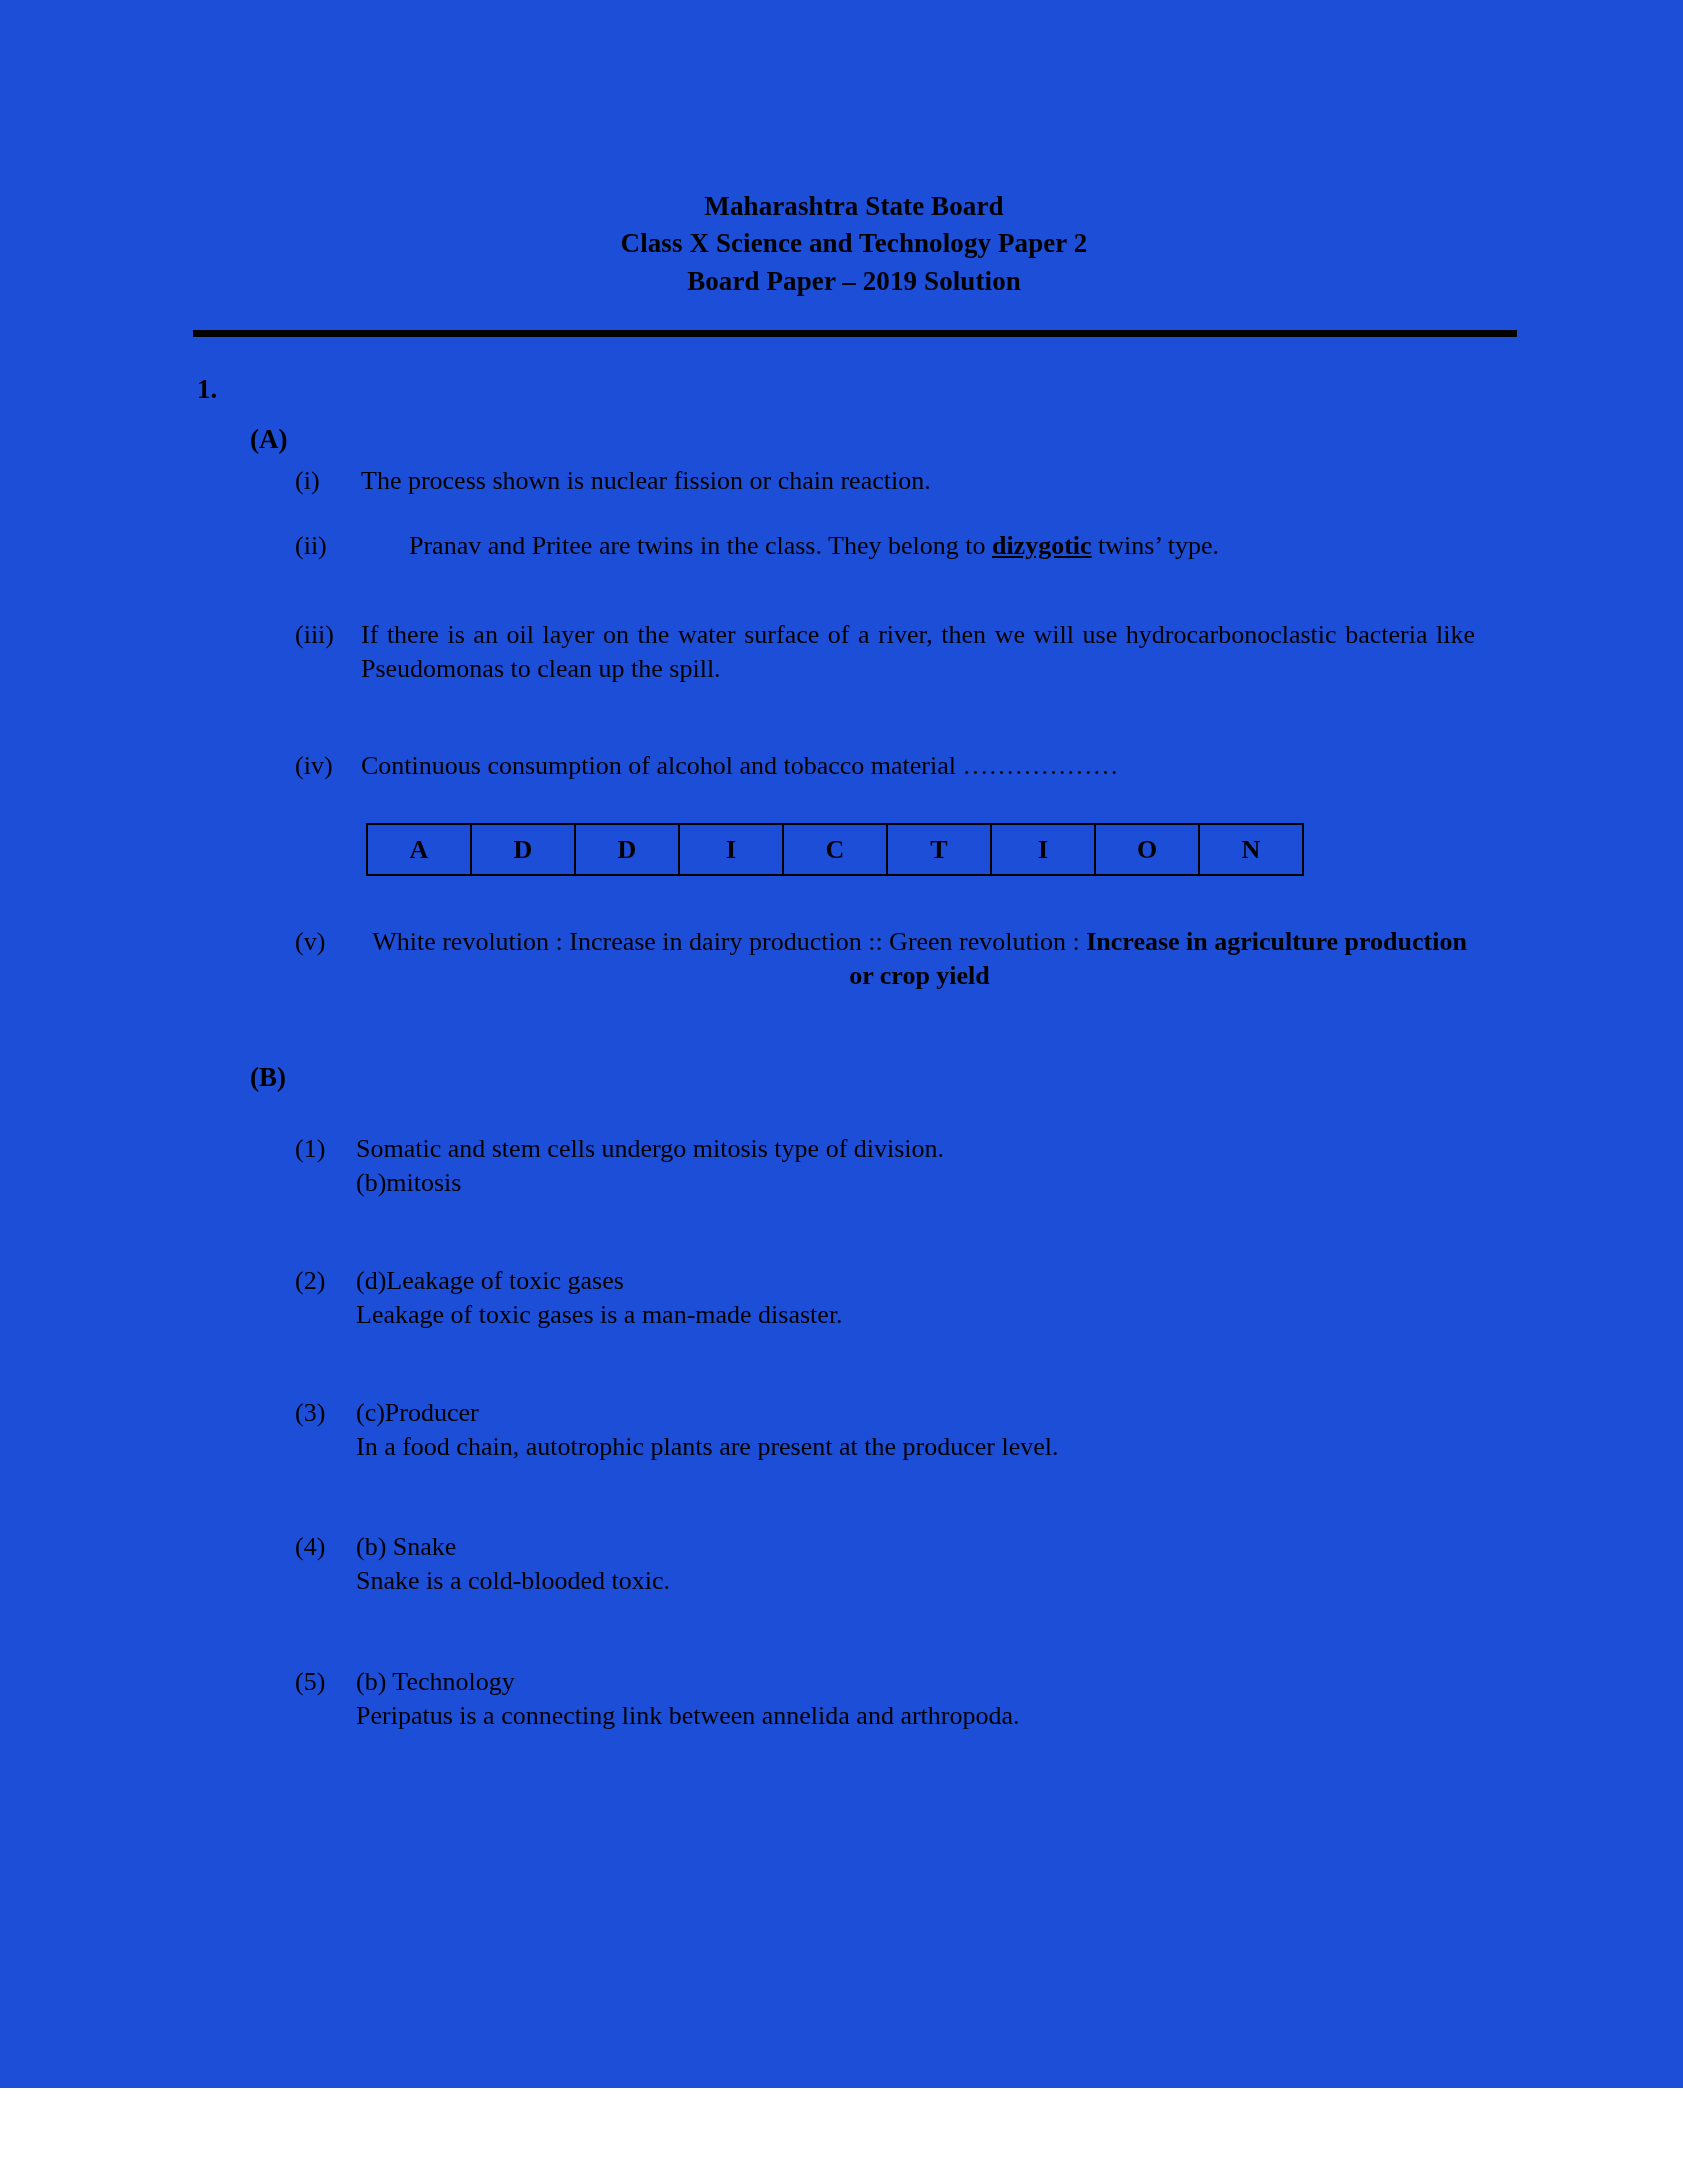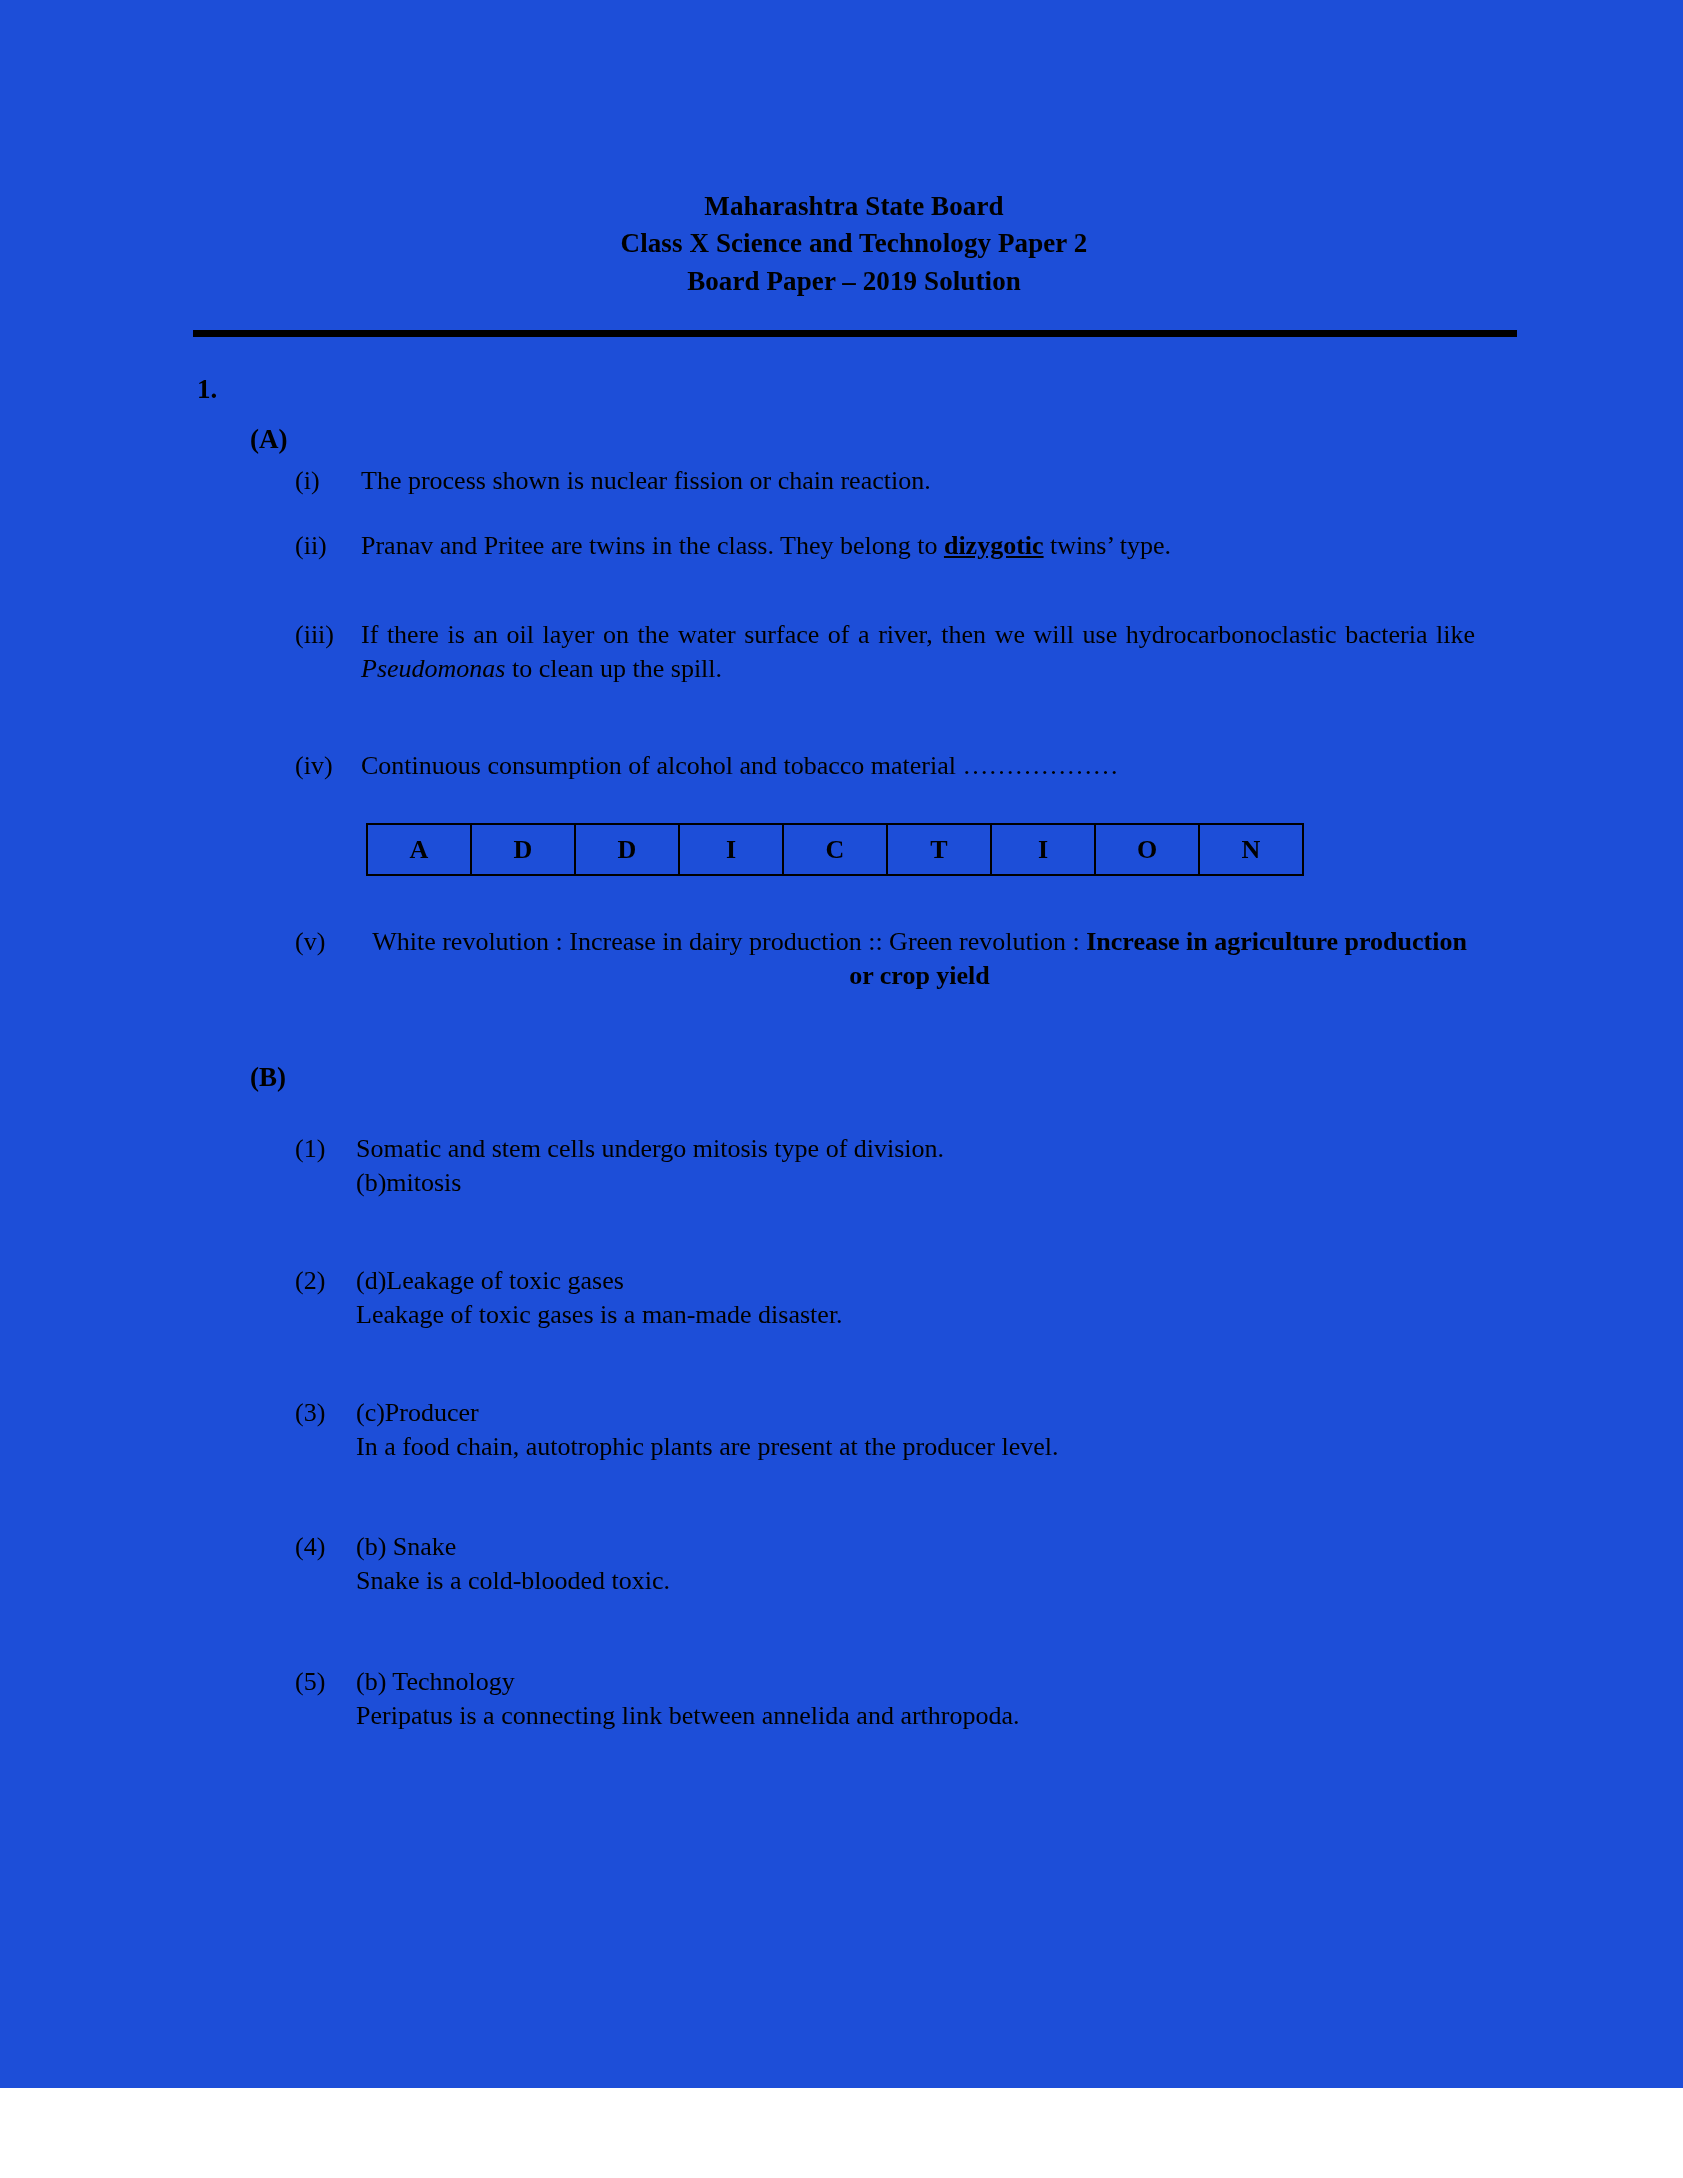--- a/index.html
+++ b/index.html
@@ -88,21 +88,21 @@
   .roman .marker { width: 66px; }
   .roman { left: 295px; }
 
   
   .numbered .marker { width: 61px; }
   .numbered { left: 295px; }
 
   .justify { text-align: justify; text-justify: inter-word; }
 
   b, .b { font-weight: bold; }
-  i, .i { font-style: italic; }
+  i, .i { }
   .bu { font-weight: bold; text-decoration: underline; }
 
   
   .letter-table {
     position: absolute;
     left: 366px;
     top: 823px;
     border-collapse: collapse;
     table-layout: fixed;
   }
@@ -132,21 +132,21 @@
 
   <div class="q-number">1.</div>
 
   <div id="section-a-label" class="section-label">(A)</div>
 
   <div class="item roman" style="top:464px; width:1188px;">
     <span class="marker">(i)</span>
     <span class="content">The process shown is nuclear fission or chain reaction.</span>
   </div>
 
-  <div class="item roman" style="top:529px; width:1188px;">
+  <div class="item roman" style="top:529px; width:1188px;gap:48px;">
     <span class="marker">(ii)</span>
     <span class="content"><span>Pranav and Pritee are twins in the class. They belong to </span><span class="bu">dizygotic</span><span> twins’ type.</span></span>
   </div>
 
   <div class="item roman" style="top:618px; width:1180px;">
     <span class="marker">(iii)</span>
     <span class="content justify" style="width:1114px;"><span>If there is an oil layer on the water surface of a river, then we will use hydrocarbonoclastic bacteria like </span><span class="i">Pseudomonas</span><span> to clean up the spill.</span></span>
   </div>
 
   <div class="item roman" style="top:749px; width:1188px;">

